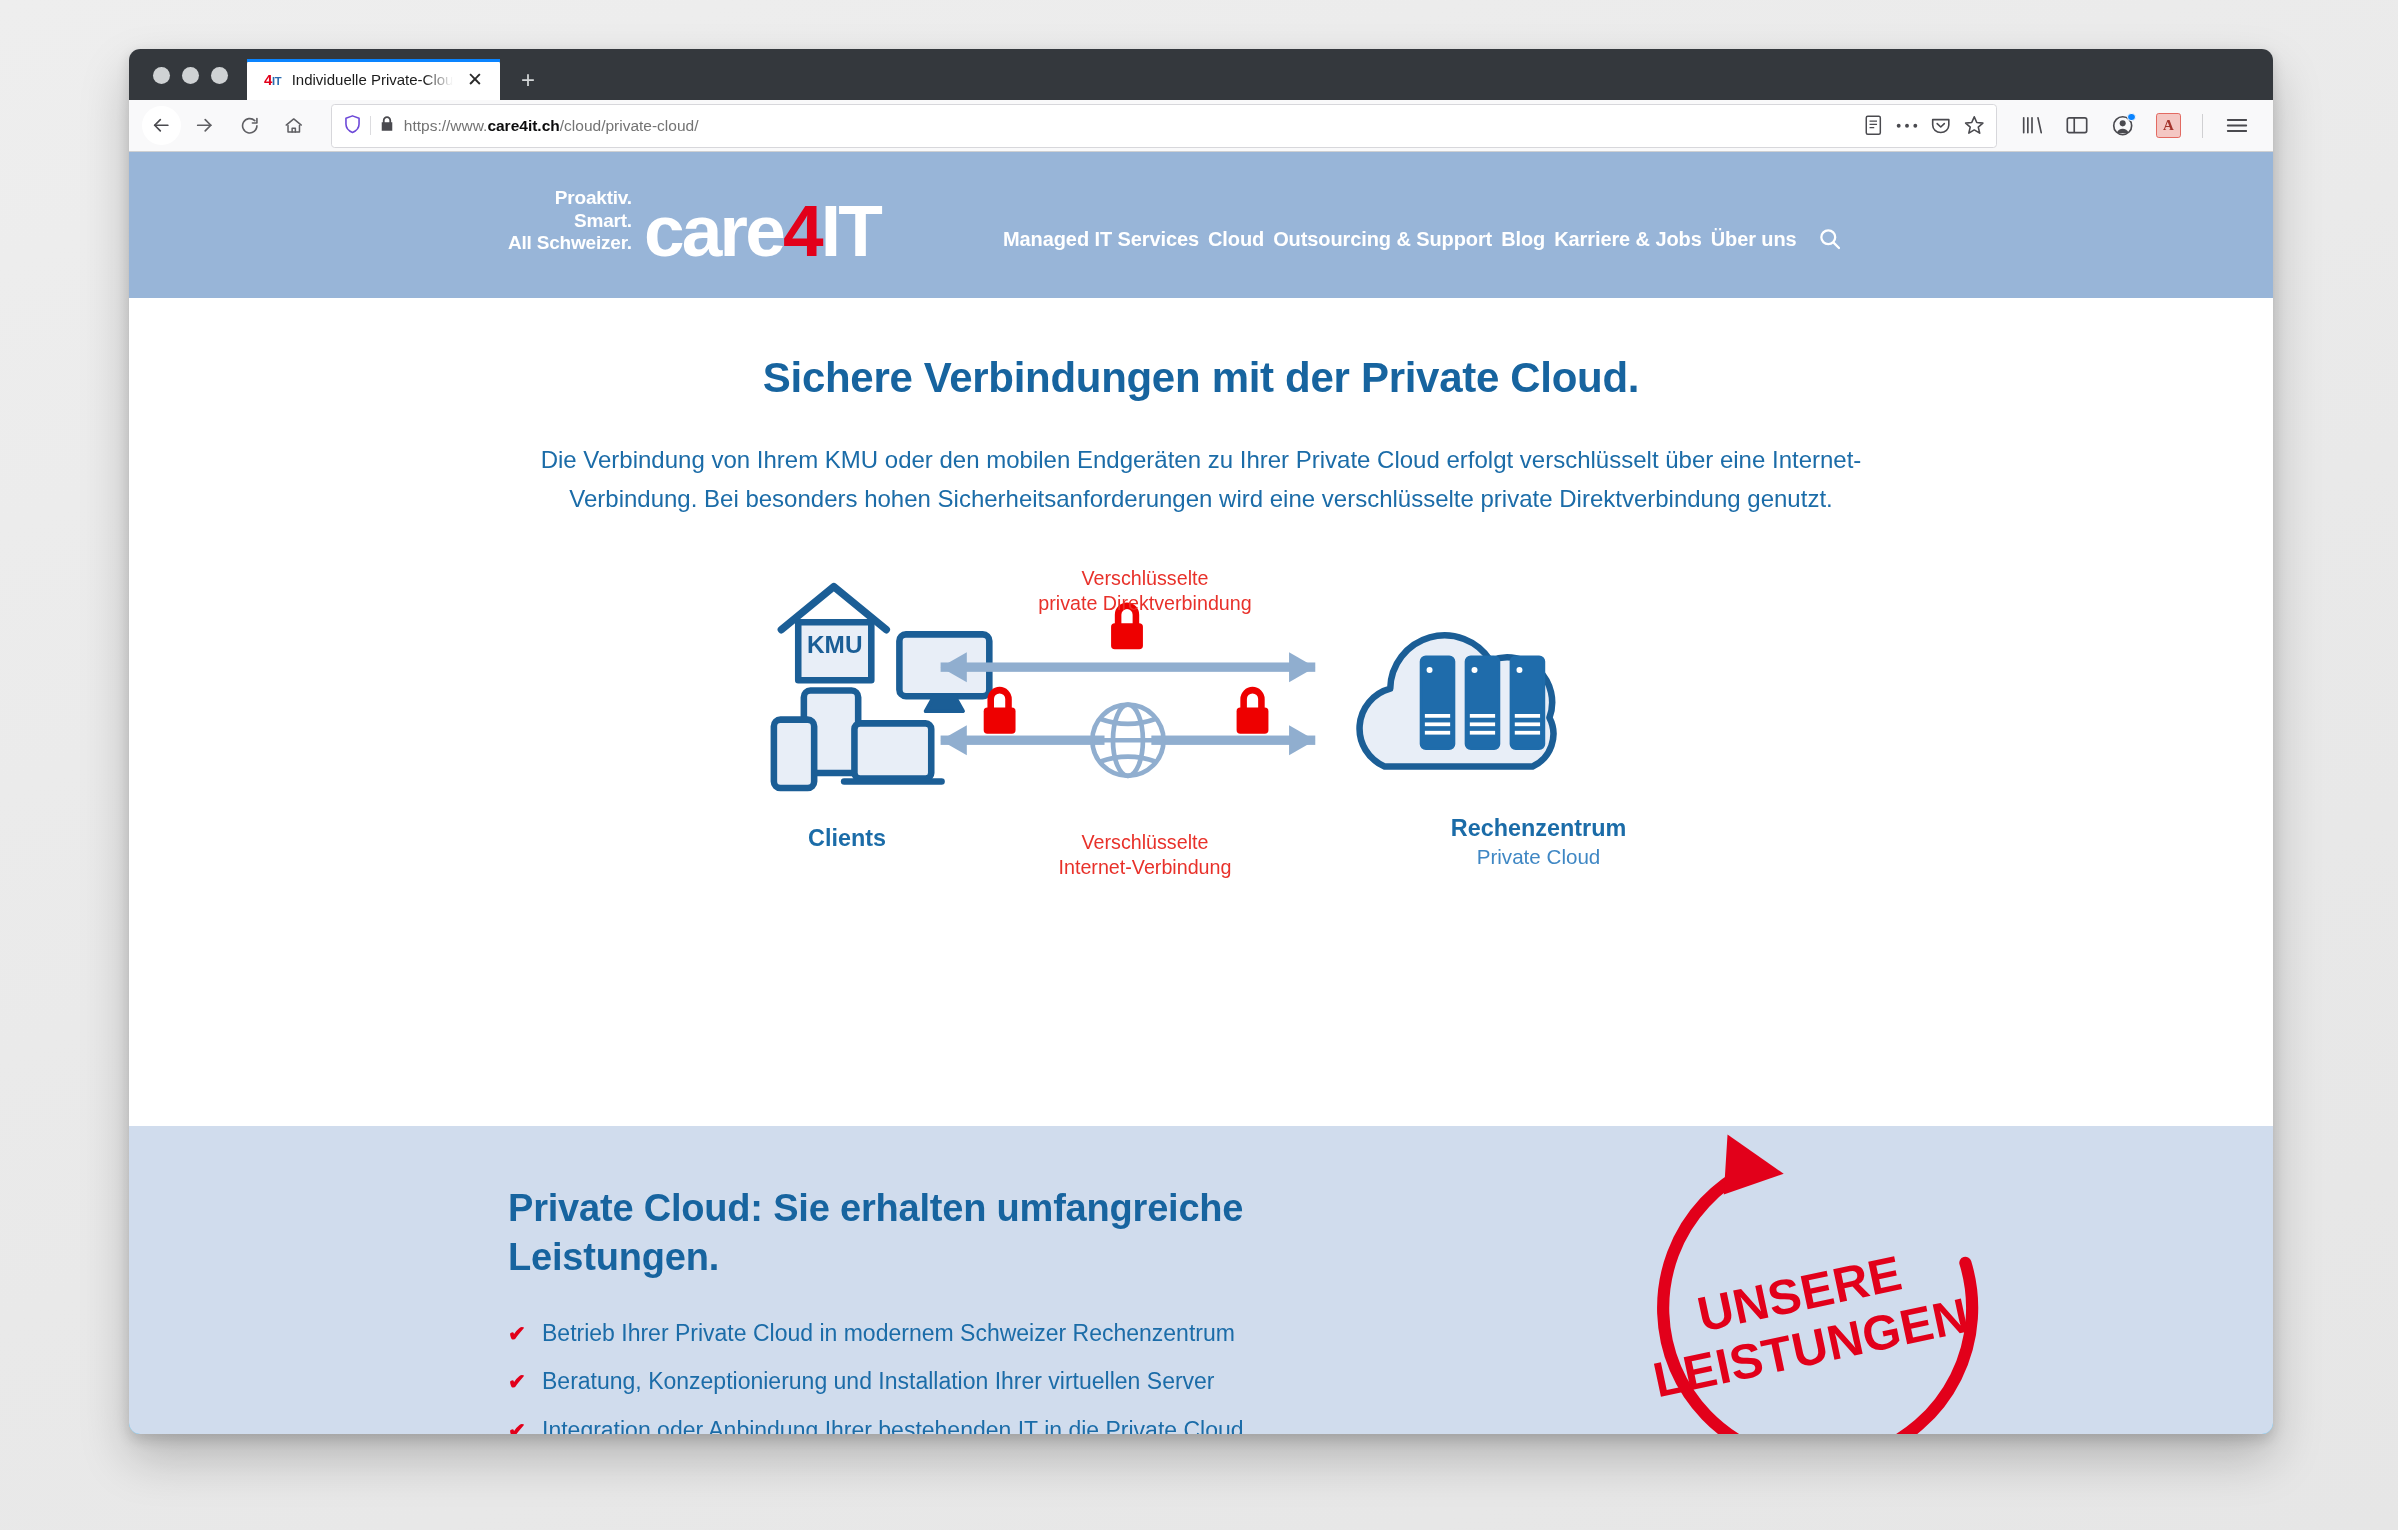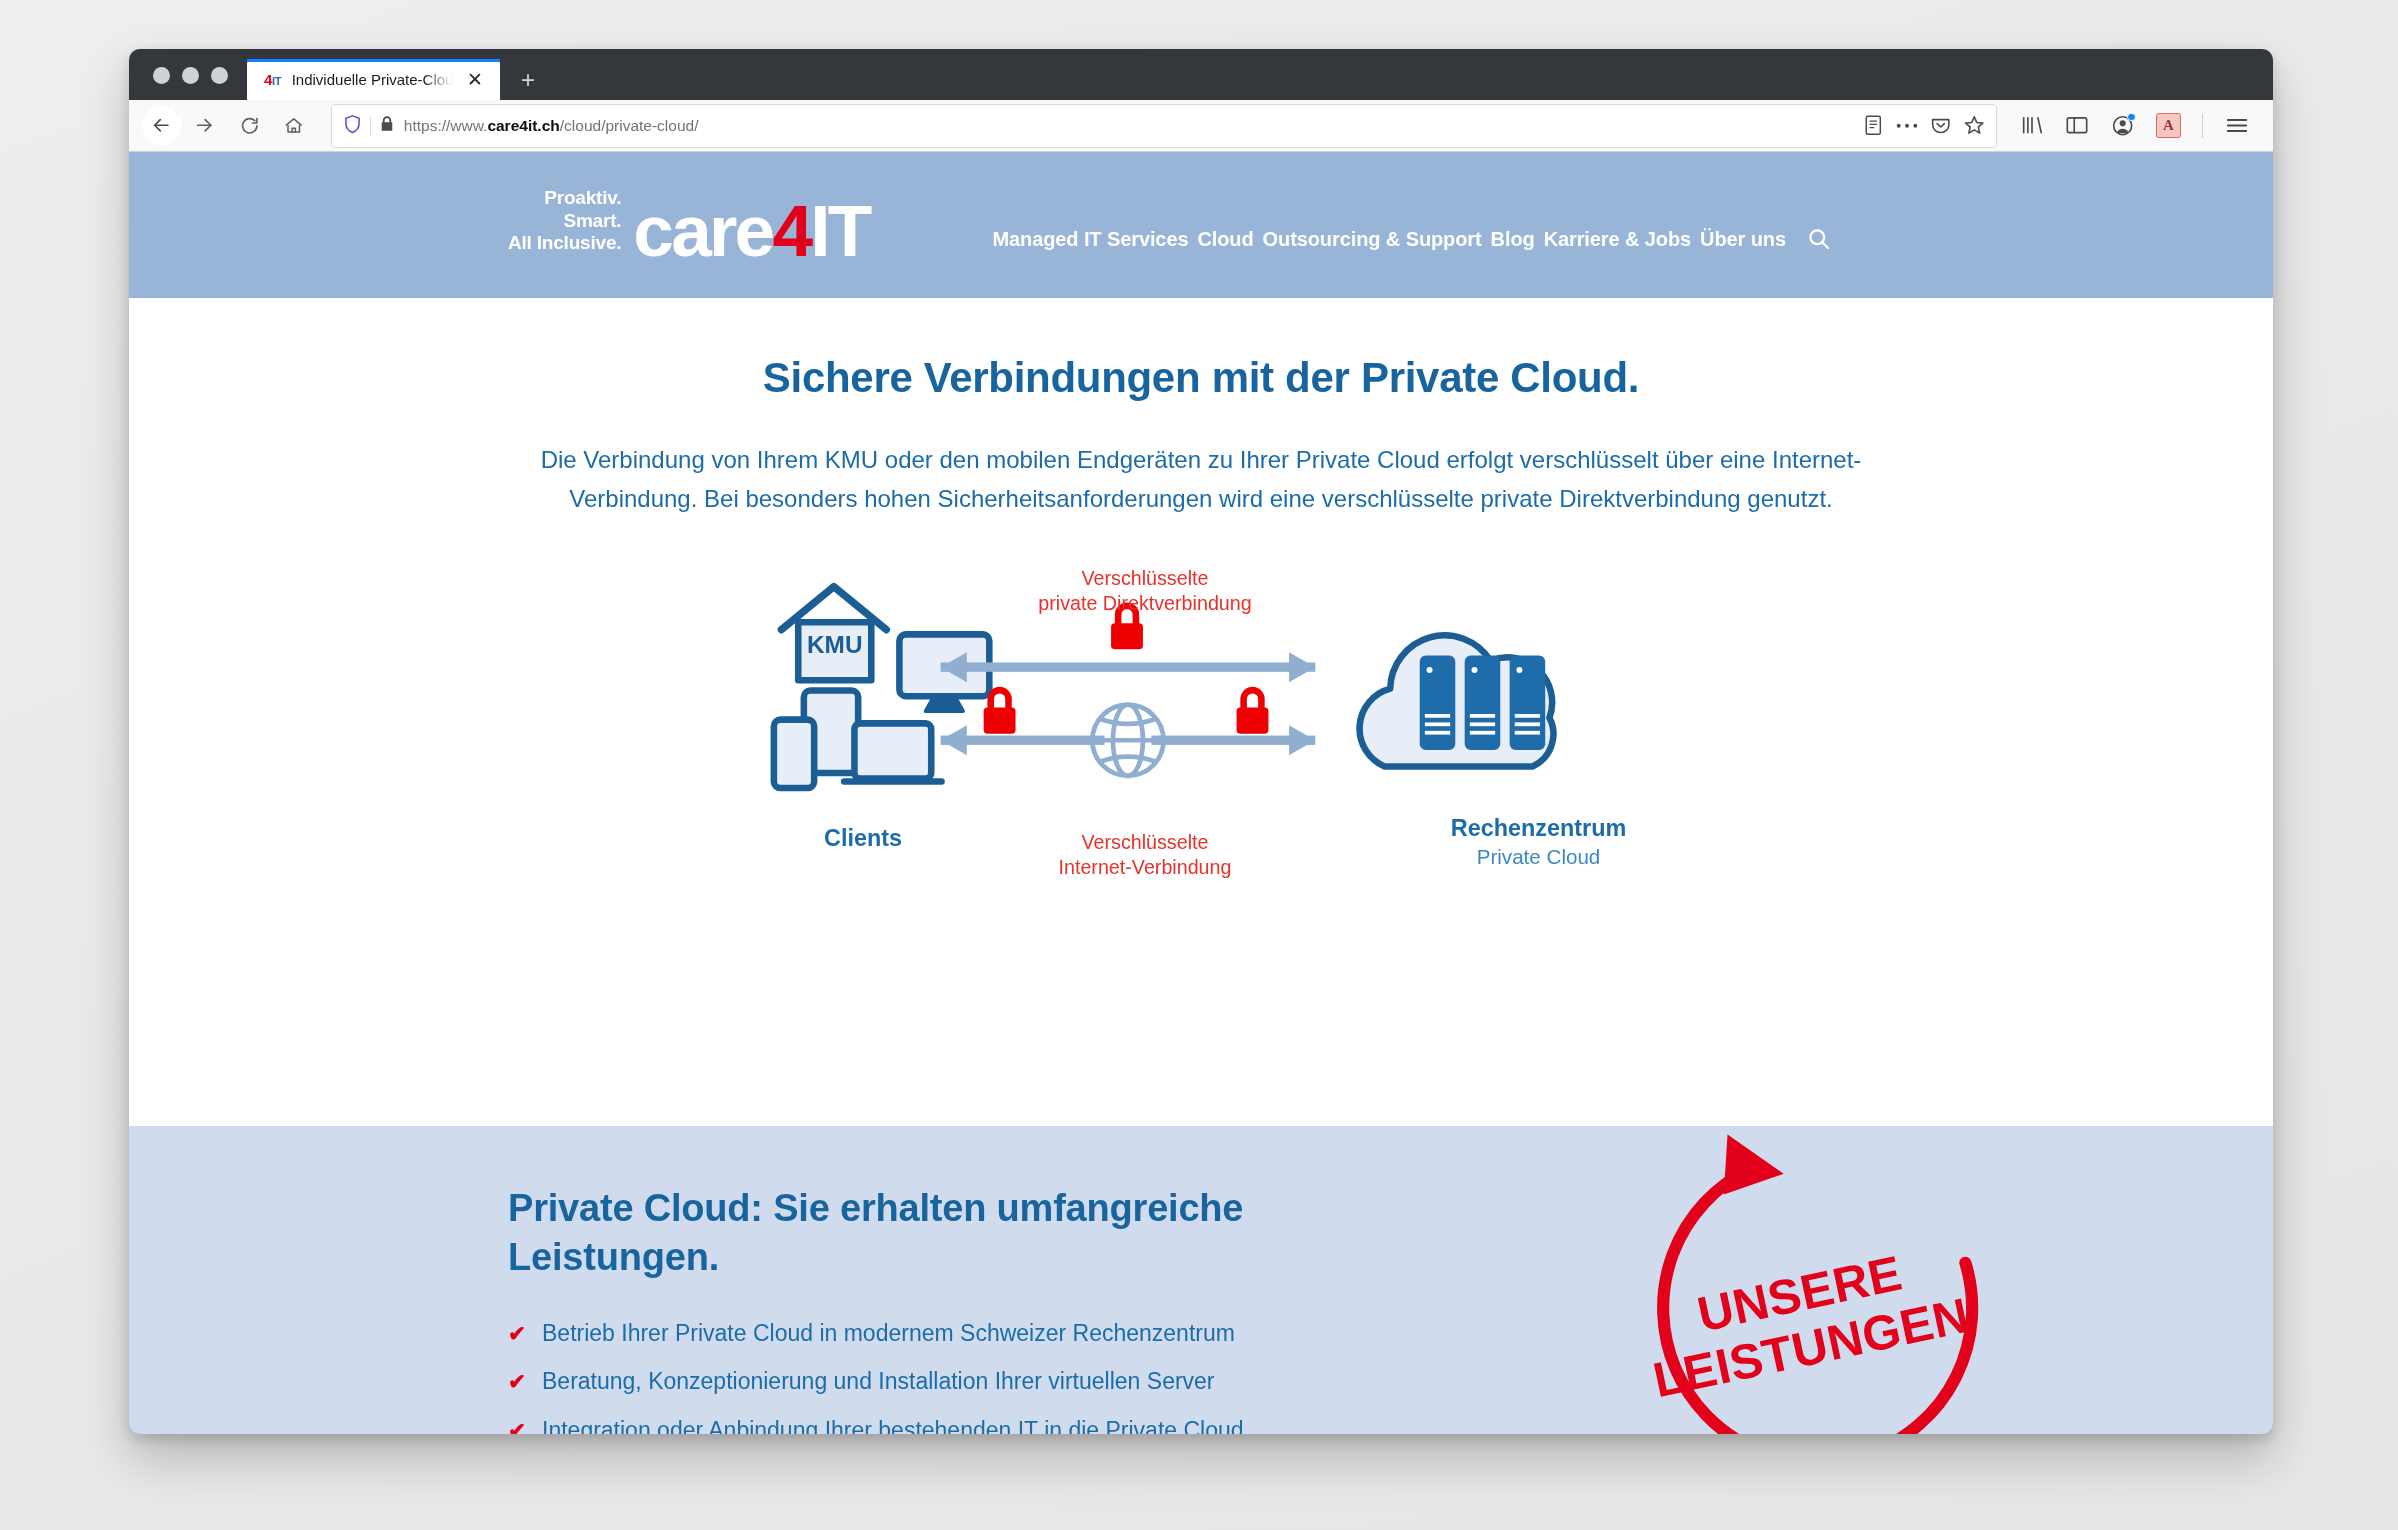--- a/index.html
+++ b/index.html
@@ -256,21 +256,21 @@
     white-space: nowrap;
   }
   .dlabel.top  { left: 272px; top: 0px; width: 300px; }
   .dlabel.bot  { left: 272px; top: 264px; width: 300px; }
   .cap {
     position: absolute;
     text-align: center;
     white-space: nowrap;
   }
   .cap.clients {
-    left: 16px; top: 259px; width: 248px;
+    left: 0px; top: 259px; width: 248px;
     font-size: 23.4px; font-weight: bold; color: #1b6ca8;
   }
   .cap.rz {
     left: 675px; top: 249px; width: 281px;
   }
   .cap.rz .t1 { font-size: 23.4px; font-weight: bold; color: #1b6ca8; display: block; }
   .cap.rz .t2 { font-size: 20.6px; color: #3f87c4; display: block; margin-top: 3.7px; }
 
   
   .services {
@@ -449,21 +449,21 @@
       </div>
     </div>
 
     <div id="page">
 
       <div class="site-header">
         <div class="logo">
           <div class="logo-claim">
             <div>Proaktiv.</div>
             <div>Smart.</div>
-            <div>All Inclusive.</div>
+            <div>All Schweizer.</div>
           </div>
           <div class="logo-word"><span>care</span><span class="four">4</span><span>IT</span></div>
         </div>
 
         <nav class="mainnav">
           <a href="#">Managed IT Services</a>
           <a href="#">Cloud</a>
           <a href="#">Outsourcing &amp; Support</a>
           <a href="#">Blog</a>
           <a href="#">Karriere &amp; Jobs</a>

